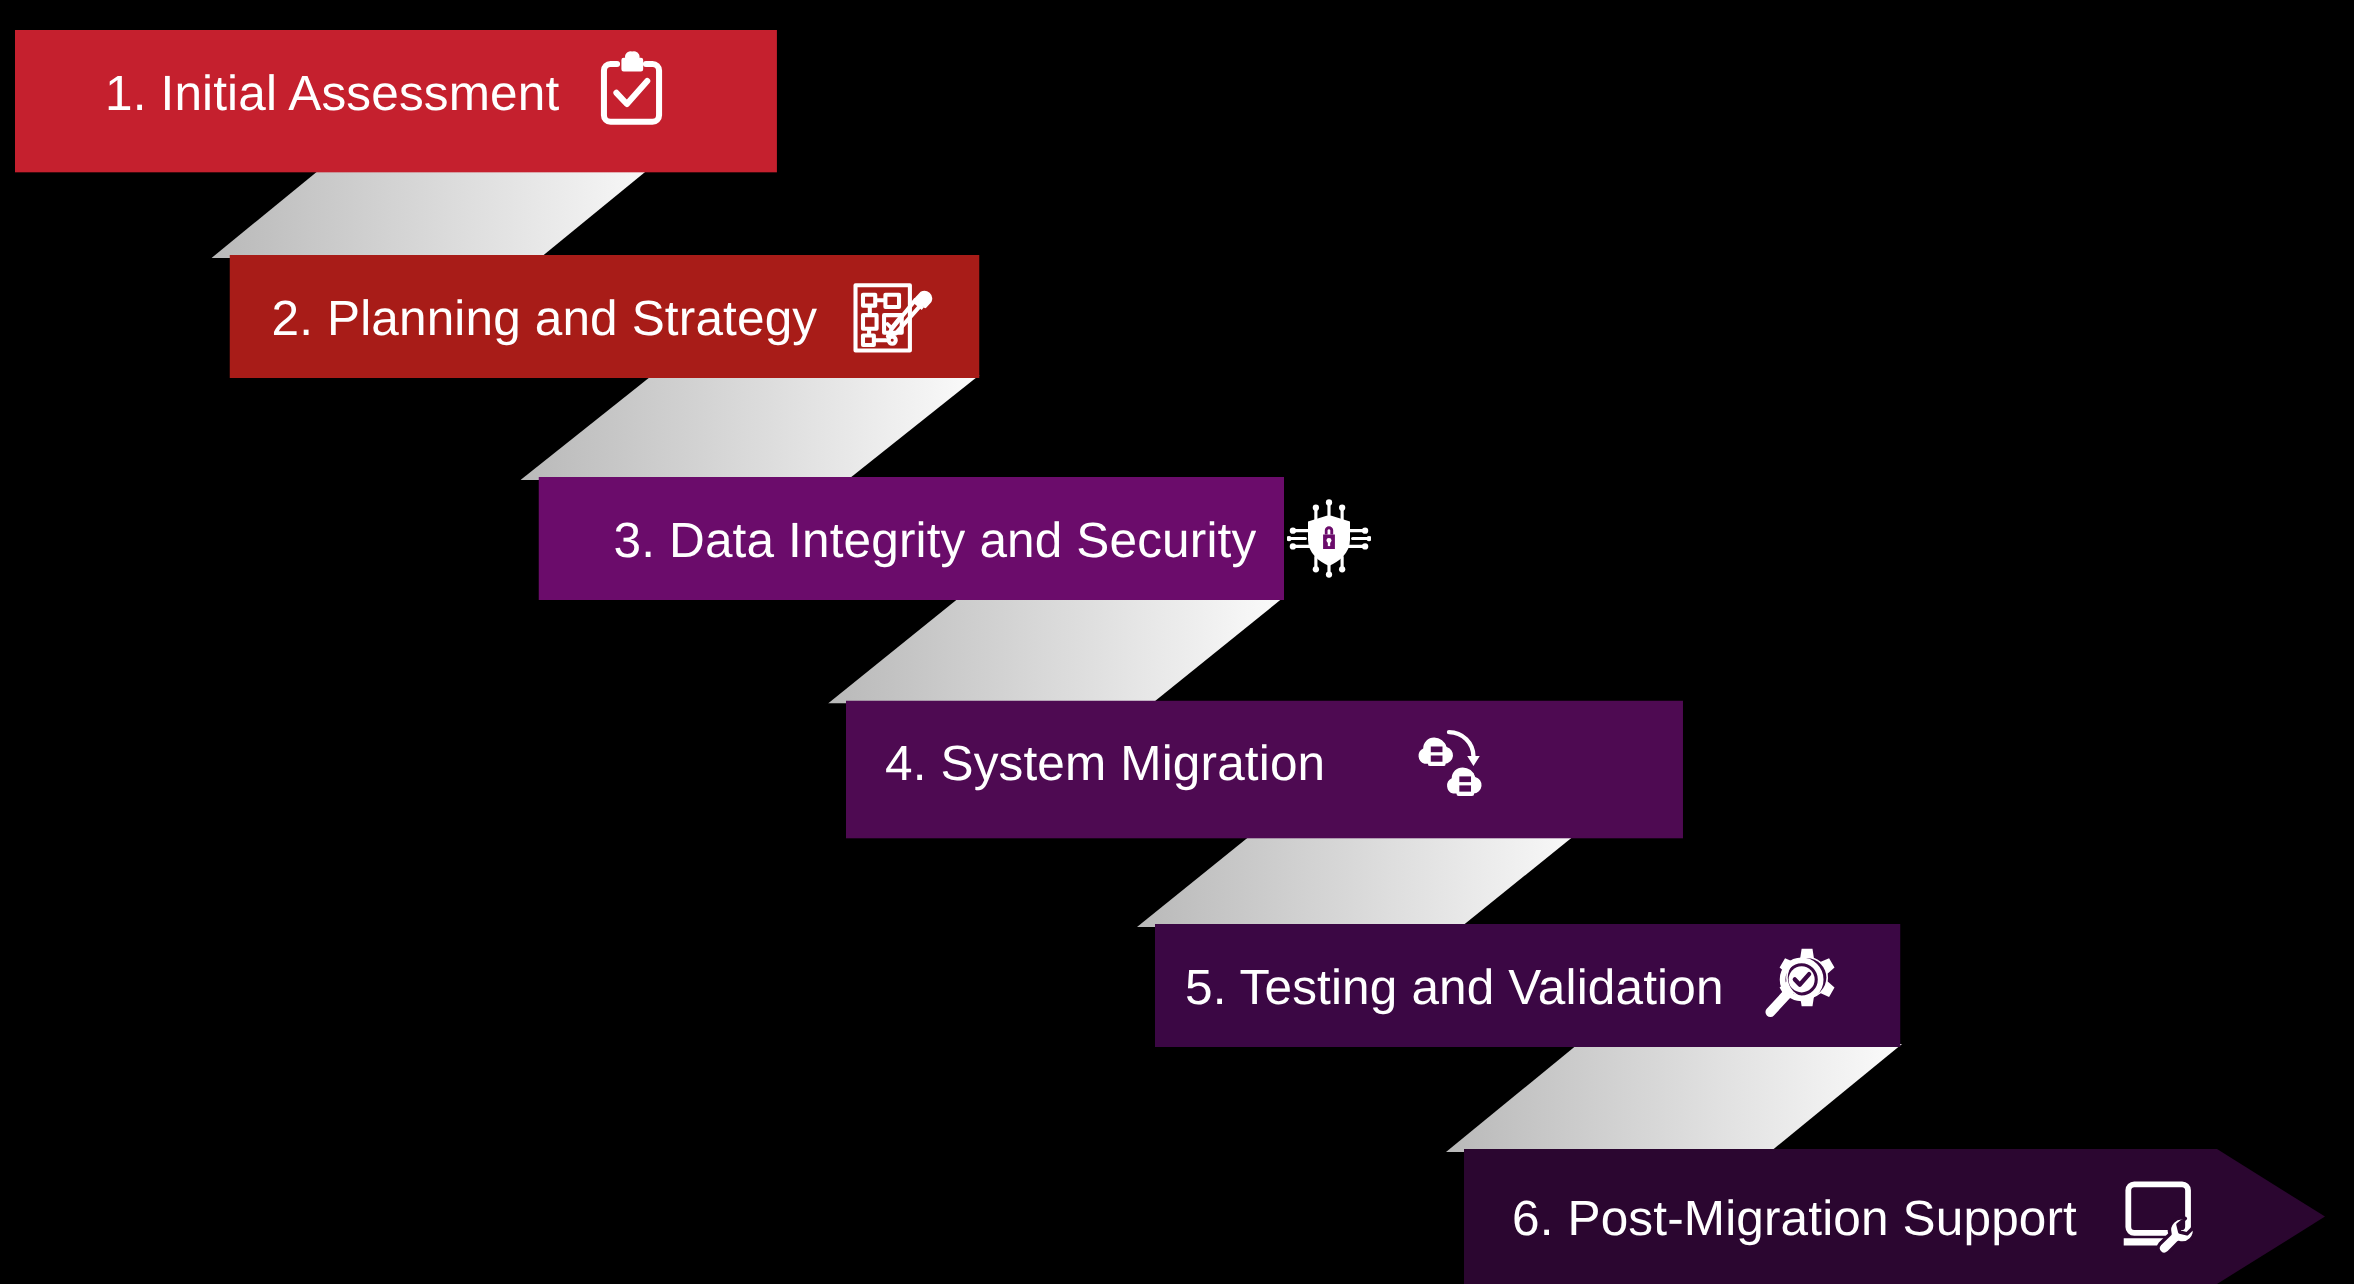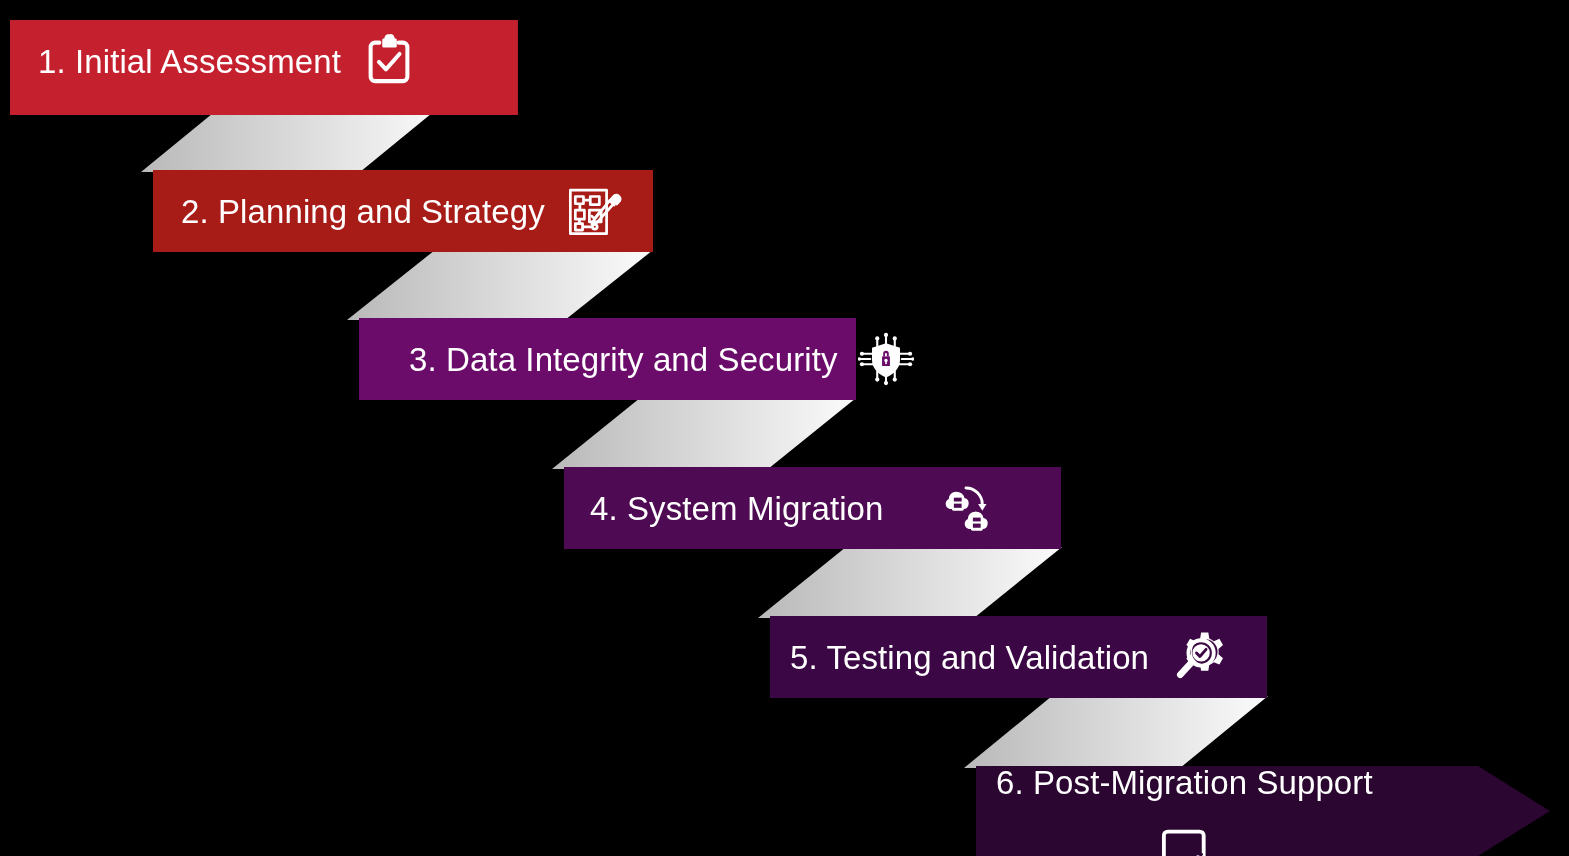--- a/index.html
+++ b/index.html
@@ -112,21 +112,21 @@
   <svg class="connector" style="left:964px; top:696px; width:320px; height:72px;" viewBox="0 0 320 72">
     <defs>
       <linearGradient id="g5" x1="0" y1="0" x2="1" y2="0">
         <stop offset="0%" stop-color="#b9b9b9"></stop>
         <stop offset="100%" stop-color="#fbfbfb"></stop>
       </linearGradient>
     </defs>
     <polygon points="88,0 304,0 216,72 0,72" fill="url(#g5)"></polygon>
   </svg>
 
-  <div class="step-bar" style="left:10px; top:20px; width:508px; height:82px;">
+  <div class="step-bar" style="left:10px; top:20px; width:508px; height:82px;padding-left:32px;">
     <svg class="bar-shape" viewBox="0 0 438 82" preserveAspectRatio="none">
       <rect x="0" y="0" width="438" height="82" fill="#c5202e"></rect>
     </svg>
     <div class="step-content">
       <span class="step-label">1. Initial Assessment</span>
       <span class="step-icon">
         <svg viewBox="0 0 64 64" width="56" height="56">
           <g fill="none" stroke="#ffffff" stroke-width="4.6" stroke-linecap="round" stroke-linejoin="round">
             <path d="M21 11 H16 a5 5 0 0 0 -5 5 V50 a5 5 0 0 0 5 5 H48 a5 5 0 0 0 5 -5 V16 a5 5 0 0 0 -5 -5 H43"></path>
             <path d="M26 8 h4 a2.6 2.6 0 0 1 2.6 -4.6 a2.6 2.6 0 0 1 2.6 4.6 h4 v7 H26 Z" fill="#ffffff" stroke-width="3.4"></path>
@@ -199,21 +199,21 @@
             <path d="M27.5 29 h9 v11 h-9 Z"></path>
             <path d="M28.8 29 v-3.2 a3.2 3.2 0 0 1 6.4 0 V29 h-2.2 v-3.2 a1.1 1.1 0 0 0 -2.1 0 V29 Z"></path>
           </g>
           <circle cx="32" cy="33.6" r="1.9" fill="#ffffff"></circle>
           <rect x="31.1" y="33.6" width="1.8" height="4.2" fill="#ffffff"></rect>
         </svg>
       </span>
     </div>
   </div>
 
-  <div class="step-bar" style="left:564px; top:467px; width:497px; height:82px;align-items:flex-end;">
+  <div class="step-bar" style="left:564px; top:467px; width:558px; height:82px;align-items:flex-end;">
     <svg class="bar-shape" viewBox="0 0 497 82" preserveAspectRatio="none">
       <rect x="0" y="0" width="497" height="82" fill="#4e0a52"></rect>
     </svg>
     <div class="step-content" style="padding-left:26px; gap:52px;">
       <span class="step-label">4. System Migration</span>
       <span class="step-icon">
         <svg viewBox="0 0 64 64" width="58" height="58">
 
           <g fill="#ffffff">
             <path d="M13 22 a8 8 0 0 1 8 -8 a9.5 9.5 0 0 1 9.3 7 a6.2 6.2 0 0 1 -1.3 12.2 H14 a6 6 0 0 1 -1 -11.2 Z"></path>
@@ -259,21 +259,21 @@
           <path d="M26.2 37.8 L13.5 51.6" stroke="#ffffff" stroke-width="7.2" stroke-linecap="round" fill="none"></path>
         </svg>
       </span>
     </div>
   </div>
 
   <div class="step-bar" style="left:976px; top:766px; width:574px; height:90px;">
     <svg class="bar-shape" viewBox="0 0 574 90" preserveAspectRatio="none">
       <polygon points="0,0 502,0 574,45 502,90 0,90" fill="#2b0630"></polygon>
     </svg>
-    <div class="step-content" style="padding-left:20px; gap:24px;flex-direction:column;">
+    <div class="step-content" style="padding-left:32px; gap:24px;">
       <span class="step-label">6. Post-Migration Support</span>
       <span class="step-icon">
         <svg viewBox="0 0 64 64" width="56" height="56">
           <path d="M9 12 a4.5 4.5 0 0 1 4.5 -4.5 H50 a4.5 4.5 0 0 1 4.5 4.5 V40 a4.5 4.5 0 0 1 -4.5 4.5 H13.5 A4.5 4.5 0 0 1 9 40 Z" fill="none" stroke="#ffffff" stroke-width="4.4" stroke-linejoin="round"></path>
           <path d="M5.5 48.5 H46 v5.5 H5.5 Z" fill="#ffffff"></path>
 
           <g fill="#ffffff">
             <path d="M52.5 33.5 a9.4 9.4 0 0 0 -11.7 11.8 L33 53 a4.6 4.6 0 0 0 6.5 6.5 l7.7 -7.8 a9.4 9.4 0 0 0 11.8 -11.7 l-5.2 5.2 l-5.6 -1.4 l-1.4 -5.6 Z" stroke="#2b0630" stroke-width="2.6" stroke-linejoin="round"></path>
           </g>
         </svg>

